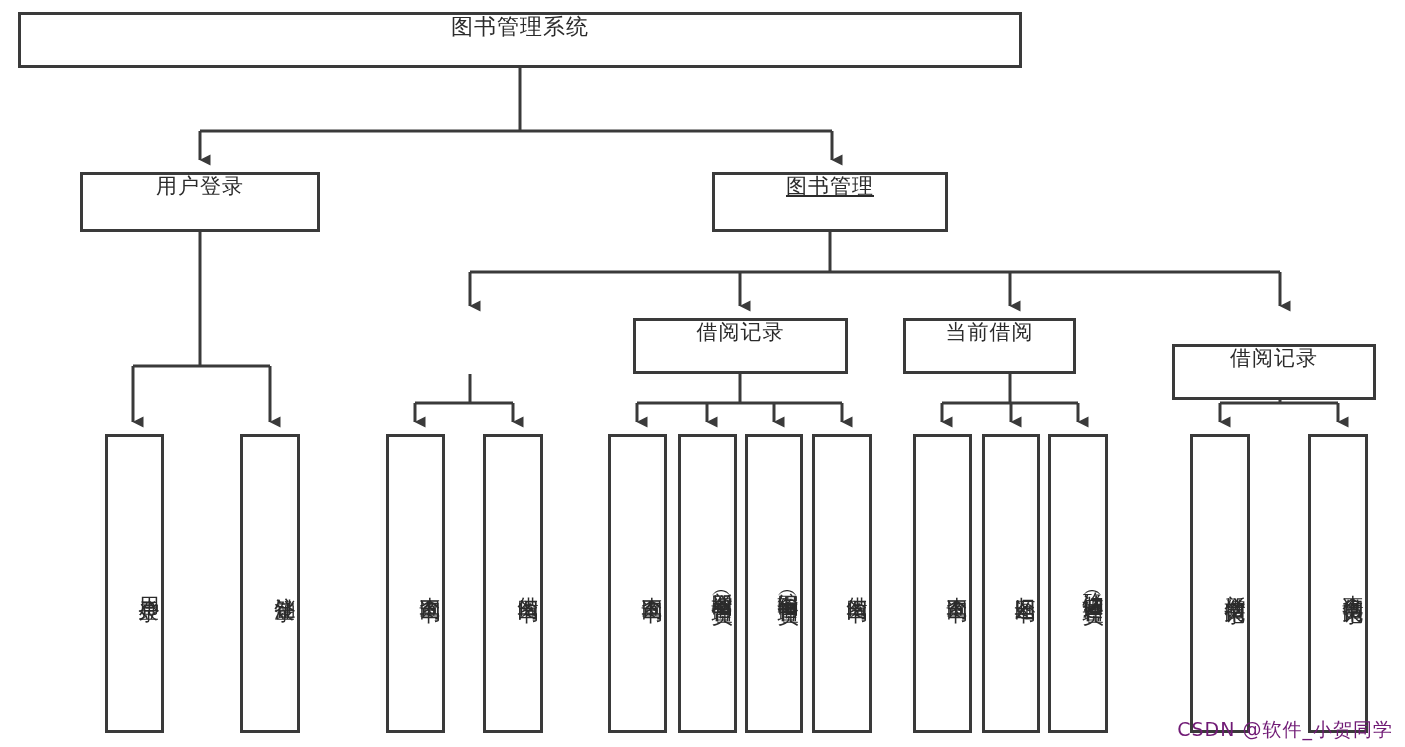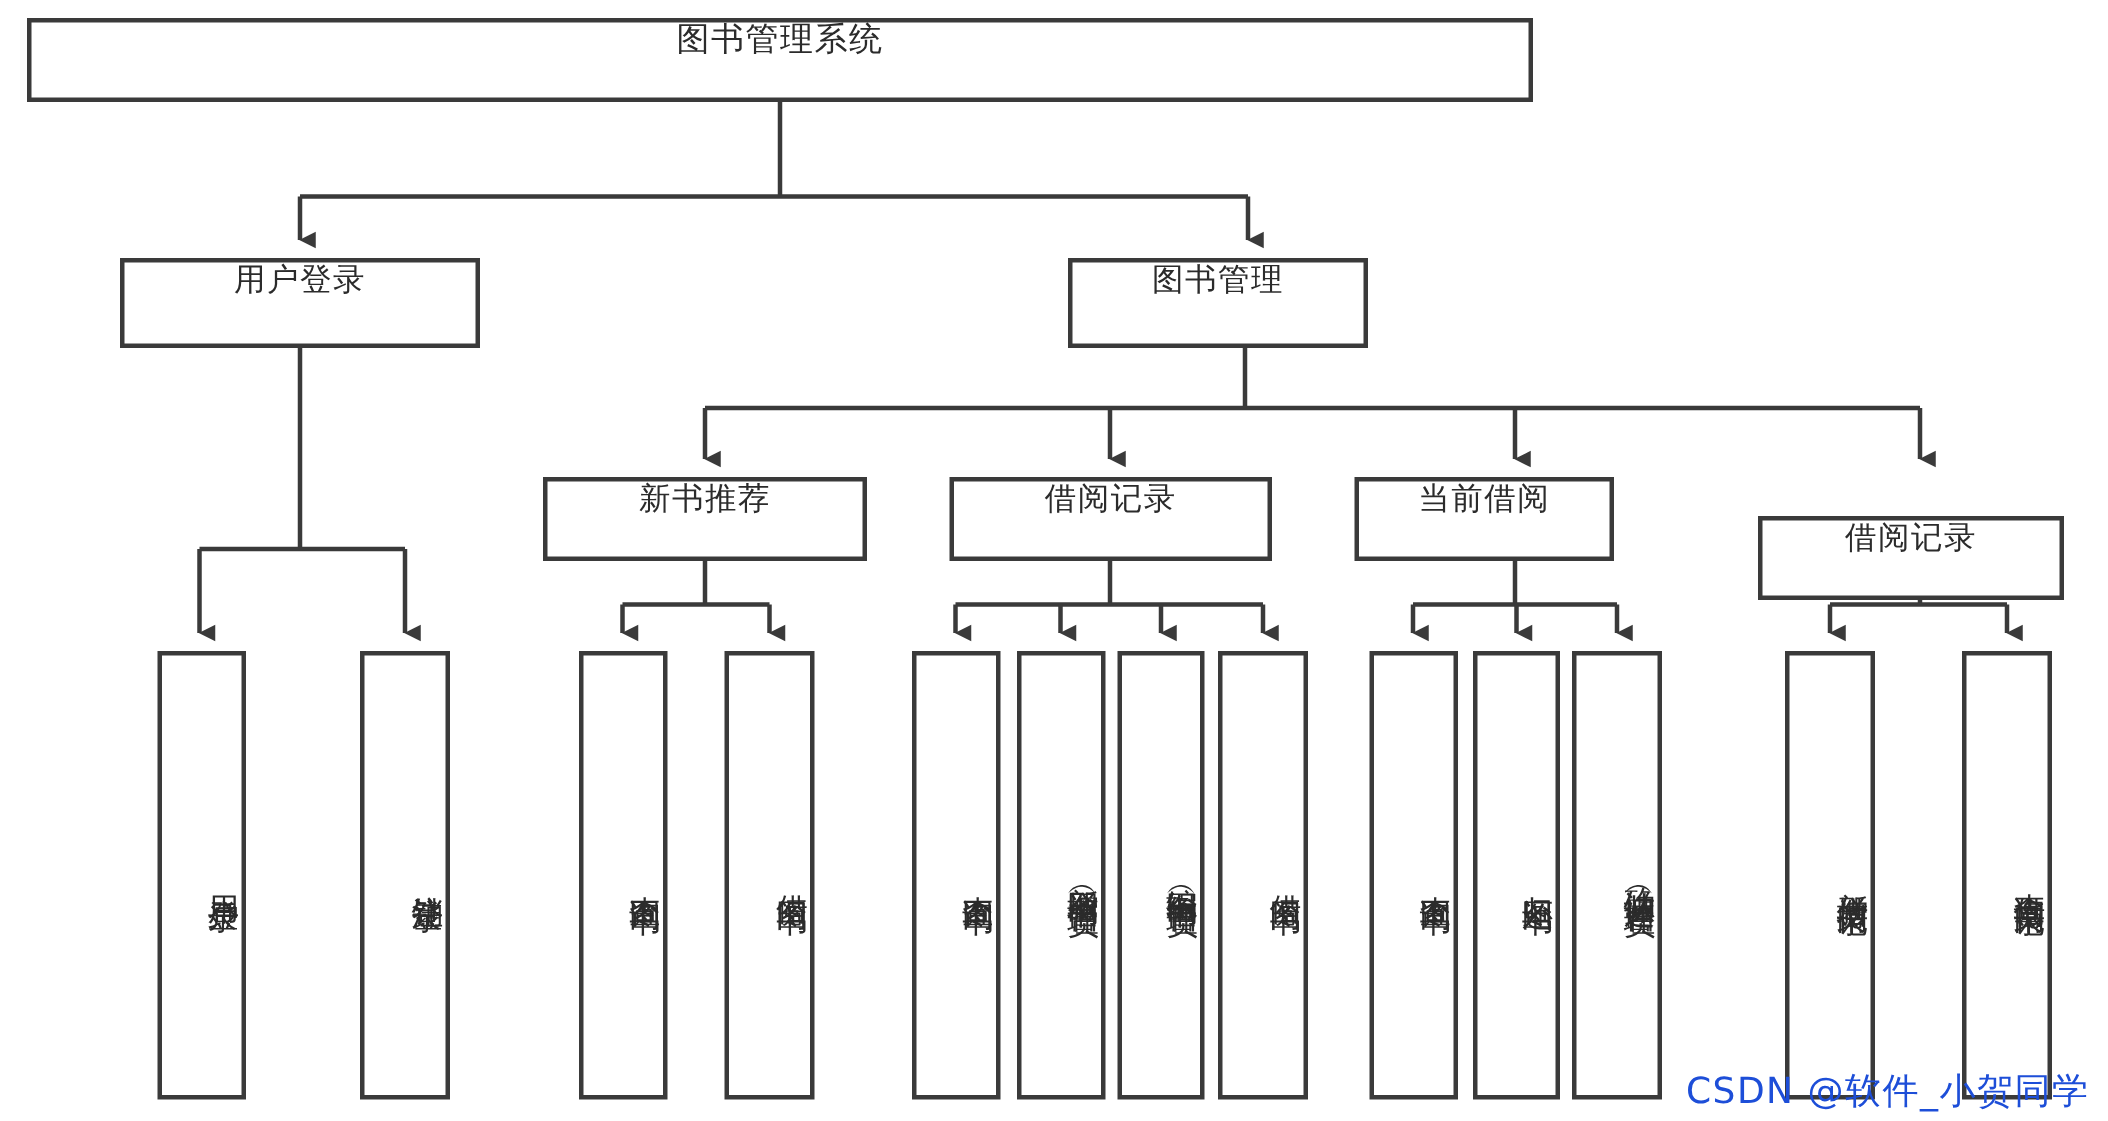--- a/index.html
+++ b/index.html
@@ -53,22 +53,22 @@
     display:block;
     white-space:nowrap;
   }
   #root-node{
     font-size:22px;
   }
   #watermark{
     position:absolute;
     right:12px;
     bottom:4px;
-    font-size:24px;
-    color:#1d4ed8;
+    font-size:19px;
+    color:#701a75;
     letter-spacing:1px;
     white-space:nowrap;
     user-select:none;
   }
 </style>
 </head>
 <body>
 
 <div id="canvas">
 
@@ -124,27 +124,24 @@
     </g>
   </svg>
 
   <div class="node horiz" id="root-node" style="left:18px;top:12px;width:1004px;height:56px;">
     <span>图书管理系统</span>
   </div>
 
   <div class="node horiz" style="left:80px;top:172px;width:240px;height:60px;">
     <span>用户登录</span>
   </div>
-  <div class="node horiz" style="left:712px;top:172px;width:200px;height:60px;">
+  <div class="node horiz" style="left:712px;top:172px;width:236px;height:60px;text-decoration:underline;">
     <span>图书管理</span>
   </div>
 
-  <div class="node horiz" style="left:362px;top:318px;width:216px;height:56px;">
-    <span>新书推荐</span>
-  </div>
   <div class="node horiz" style="left:633px;top:318px;width:215px;height:56px;">
     <span>借阅记录</span>
   </div>
   <div class="node horiz" style="left:903px;top:318px;width:173px;height:56px;">
     <span>当前借阅</span>
   </div>
   <div class="node horiz" style="left:1172px;top:318px;width:204px;height:56px;margin-top:26px;">
     <span>借阅记录</span>
   </div>
 

